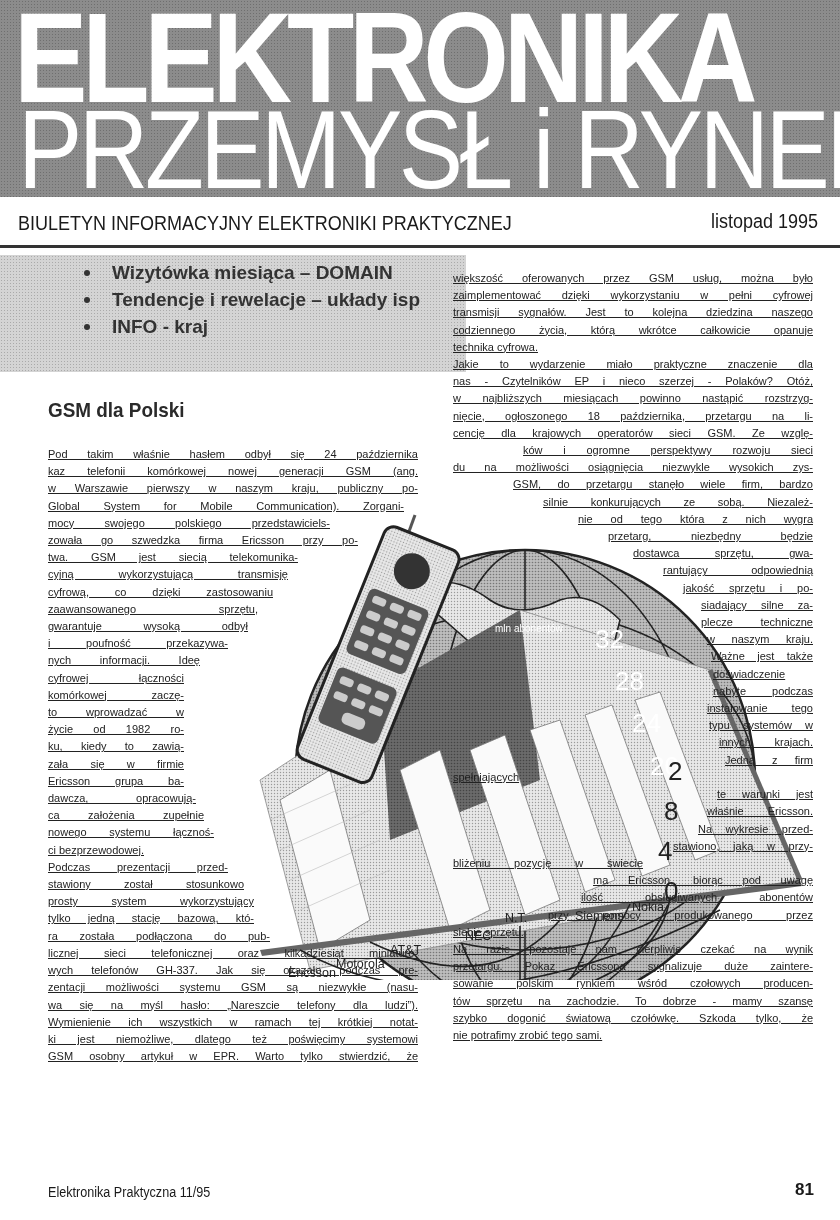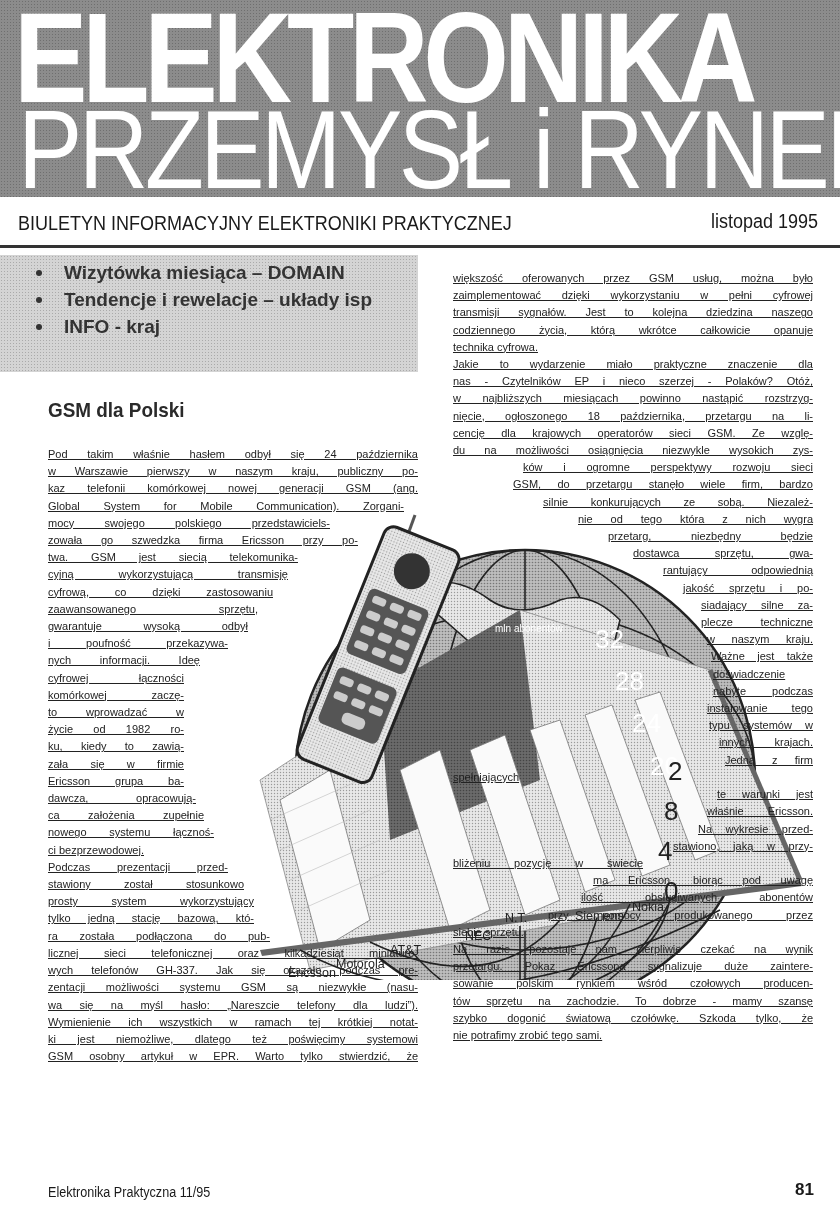--- a/index.html
+++ b/index.html
@@ -7,21 +7,21 @@
   .masthead{position:absolute;left:0;top:0;width:840px;height:197px;background:#8c8c8c;
     background-image:radial-gradient(#6f6f6f 0.8px,transparent 0.9px);background-size:3px 3px;overflow:hidden;}
   .mast-title{position:absolute;left:14px;top:-6px;font-family:"Liberation Sans",sans-serif;font-weight:bold;color:#fff;
     font-size:128px;letter-spacing:-6px;line-height:128px;transform:scaleY(1.0) scaleX(0.86);transform-origin:left top;white-space:nowrap;}
   .mast-sub{position:absolute;left:18px;top:94px;color:#fff;font-size:112px;line-height:112px;letter-spacing:-4px;
     transform:scaleX(0.86);transform-origin:left top;white-space:nowrap;}
   .subhead{position:absolute;left:18px;top:212px;font-size:20px;letter-spacing:0px;transform:scaleX(0.9);transform-origin:left top;white-space:nowrap;}
   .date{position:absolute;right:22px;top:210px;font-size:20px;transform:scaleX(0.9);transform-origin:right top;}
   .rule{position:absolute;left:0;top:245px;width:840px;height:3px;background:#333;}
   .toc{position:absolute;left:0;top:255px;width:418px;height:117px;background:#d4d4d4;
-    background-image:radial-gradient(#aaa 0.7px,transparent 0.8px);background-size:3px 3px;}
+    background-image:radial-gradient(#aaa 0.7px,transparent 0.8px);background-size:3px 3px;padding-left:48px;}
   .toc ul{list-style:none;margin:0;padding:4px 0 0 36px;}
   .toc li{font-size:19px;font-weight:bold;color:#333;line-height:27px;display:flex;align-items:center;}
   .toc .bul{display:inline-block;width:6px;height:6px;border-radius:50%;background:#333;margin-right:22px;}
   .headline{position:absolute;left:48px;top:398px;font-size:21px;font-weight:bold;color:#2a2a2a;transform:scaleX(0.9);transform-origin:left top;}
   .col{position:absolute;font-size:11px;line-height:17.2px;text-align:justify;color:#222;text-decoration:underline;}
   .line{display:block;white-space:nowrap;text-align-last:justify;}
   .line.last{text-align-last:left;}
   .figure{position:absolute;left:240px;top:480px;width:570px;height:500px;}
   .footer-l{position:absolute;left:48px;top:1184px;font-size:14px;transform:scaleX(0.9);transform-origin:left top;}
   .footer-r{position:absolute;right:26px;top:1180px;font-size:17px;font-weight:bold;}
@@ -170,22 +170,22 @@
             <rect x="152" y="224" width="14" height="8" rx="3"></rect>
         <rect x="130" y="240" width="24" height="12" rx="5"></rect>
       </g>
     </g>
   </g>
 </svg>
 </div>
 
 <div class="col" style="left:48px;top:446px;width:370px;">
   <span class="line" style="width:370px">Pod takim właśnie hasłem odbył się 24 października</span>
+  <span class="line" style="width:370px">kaz telefonii komórkowej nowej generacji GSM (ang.</span>
   <span class="line" style="width:370px">w Warszawie pierwszy w naszym kraju, publiczny po-</span>
-  <span class="line" style="width:370px">kaz telefonii komórkowej nowej generacji GSM (ang.</span>
   <span class="line" style="width:356px">Global System for Mobile Communication). Zorgani-</span>
   <span class="line" style="width:282px">mocy swojego polskiego przedstawiciels-</span>
   <span class="line" style="width:310px">zowała go szwedzka firma Ericsson przy po-</span>
   <span class="line" style="width:250px">twa. GSM jest siecią telekomunika-</span>
   <span class="line" style="width:240px">cyjną wykorzystującą transmisję</span>
   <span class="line" style="width:225px">cyfrową, co dzięki zastosowaniu</span>
   <span class="line" style="width:210px">zaawansowanego sprzętu,</span>
   <span class="line" style="width:200px">gwarantuje wysoką odbył</span>
   <span class="line" style="width:180px">i poufność przekazywa-</span>
   <span class="line" style="width:152px">nych informacji. Ideę</span>
@@ -218,22 +218,22 @@
   <span class="line" style="width:360px">większość oferowanych przez GSM usług, można było</span>
   <span class="line" style="width:360px">zaimplementować dzięki wykorzystaniu w pełni cyfrowej</span>
   <span class="line" style="width:360px">transmisji sygnałów. Jest to kolejna dziedzina naszego</span>
   <span class="line" style="width:360px">codziennego życia, którą wkrótce całkowicie opanuje</span>
   <span class="line last" style="width:360px">technika cyfrowa.</span>
   <span class="line" style="width:360px">Jakie to wydarzenie miało praktyczne znaczenie dla</span>
   <span class="line" style="width:360px">nas - Czytelników EP i nieco szerzej - Polaków? Otóż,</span>
   <span class="line" style="width:360px">w najbliższych miesiącach powinno nastąpić rozstrzyg-</span>
   <span class="line" style="width:360px">nięcie, ogłoszonego 18 października, przetargu na li-</span>
   <span class="line" style="width:360px">cencję dla krajowych operatorów sieci GSM. Ze wzglę-</span>
+  <span class="line" style="width:290px;margin-left:70px">ków i ogromne perspektywy rozwoju sieci</span>
   <span class="line" style="width:360px">du na możliwości osiągnięcia niezwykle wysokich zys-</span>
-  <span class="line" style="width:290px;margin-left:70px">ków i ogromne perspektywy rozwoju sieci</span>
   <span class="line" style="width:300px;margin-left:60px">GSM, do przetargu stanęło wiele firm, bardzo</span>
   <span class="line" style="width:270px;margin-left:90px">silnie konkurujących ze sobą. Niezależ-</span>
   <span class="line" style="width:235px;margin-left:125px">nie od tego która z nich wygra</span>
   <span class="line" style="width:205px;margin-left:155px">przetarg, niezbędny będzie</span>
   <span class="line" style="width:180px;margin-left:180px">dostawca sprzętu, gwa-</span>
   <span class="line" style="width:150px;margin-left:210px">rantujący odpowiednią</span>
   <span class="line" style="width:130px;margin-left:230px">jakość sprzętu i po-</span>
   <span class="line" style="width:112px;margin-left:248px">siadający silne za-</span>
   <span class="line" style="width:112px;margin-left:248px">plecze techniczne</span>
   <span class="line" style="width:106px;margin-left:254px">w naszym kraju.</span>

